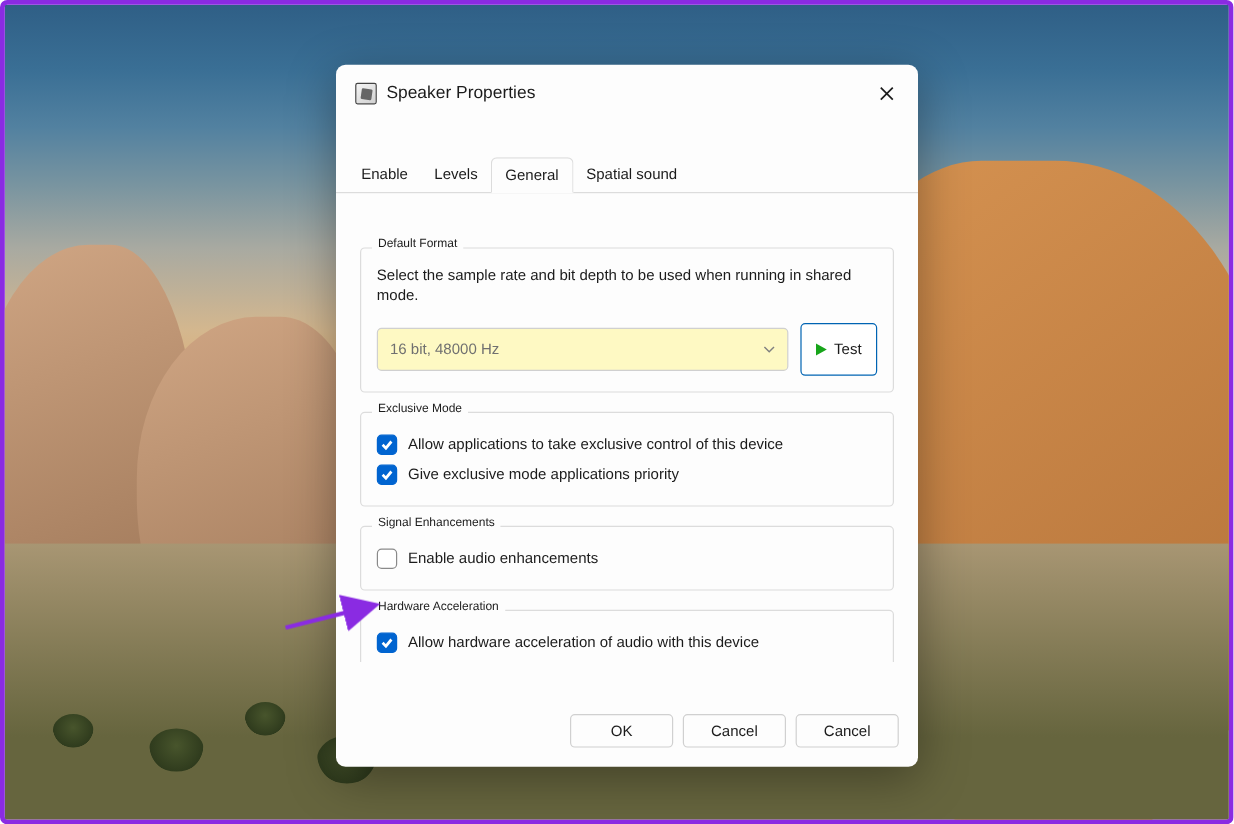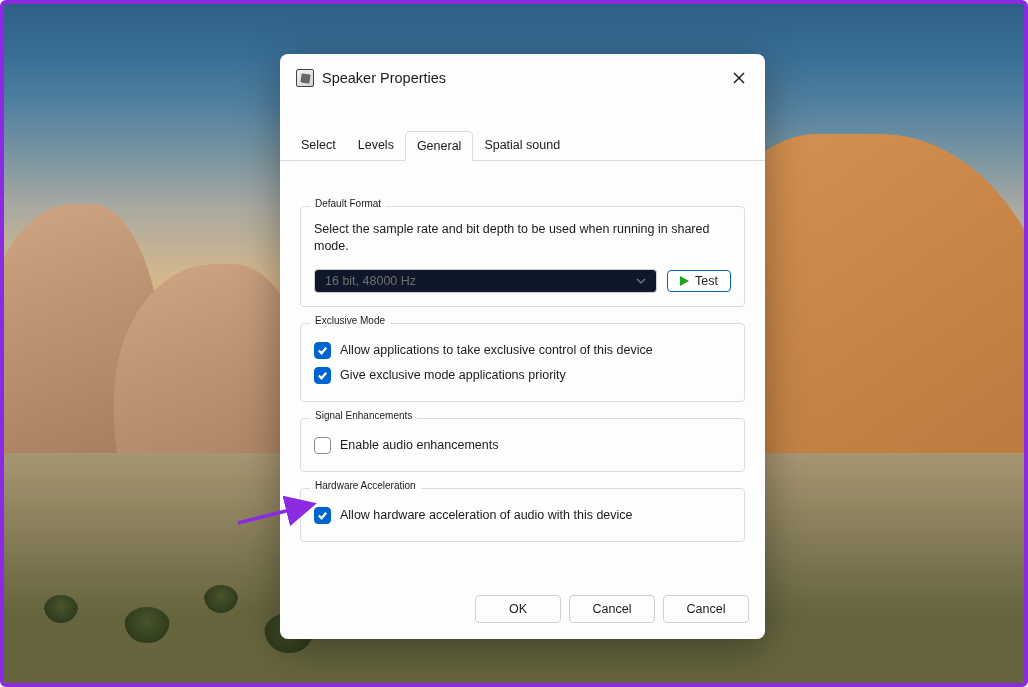--- a/index.html
+++ b/index.html
@@ -94,33 +94,33 @@
   .group-title {
     position:absolute;
     top:-9px; left:9px;
     background:#fdfdfd;
     padding:0 5px;
     font-size:10px;
   }
   .desc { margin-bottom:14px; line-height:1.35; }
   .format-row { display:flex; gap:10px; align-items:center; }
   .combo {
-    flex:1; height:24px;
+    flex:1; height:36px;
     border:1px solid #d0d0d0;
     border-radius:4px;
     display:flex; align-items:center;
     padding:0 10px;
     color:#707070;
-    background:#0f172a;
+    background:#fef9c3;
     justify-content:space-between;
     cursor:pointer;
   }
   .chev { width:10px;height:10px; }
   .test-btn {
-    height:22px; min-width:62px;
+    height:44px; min-width:62px;
     border:1px solid #0064b3;
     border-radius:4px;
     background:#fff;
     display:flex; align-items:center; justify-content:center;
     gap:6px;
     padding:0 12px; cursor:pointer;
   }
   .play {
     width:0;height:0;border-top:5.5px solid transparent;border-bottom:5.5px solid transparent;border-left:9px solid #17a51a;
   }
@@ -184,21 +184,21 @@
       <div class="title">Speaker Properties</div>
       <div class="close">
         <svg viewBox="0 0 12 12">
             <line x1="1" y1="1" x2="11" y2="11"></line>
             <line x1="11" y1="1" x2="1" y2="11"></line>
           </svg>
       </div>
     </div>
 
     <div class="tabs">
-      <div class="tab">Select</div>
+      <div class="tab">Enable</div>
       <div class="tab">Levels</div>
       <div class="tab active">General</div>
       <div class="tab">Spatial sound</div>
     </div>
 
     <div class="body">
 
       
       <div class="group">
         <div class="group-title">Default Format</div>

